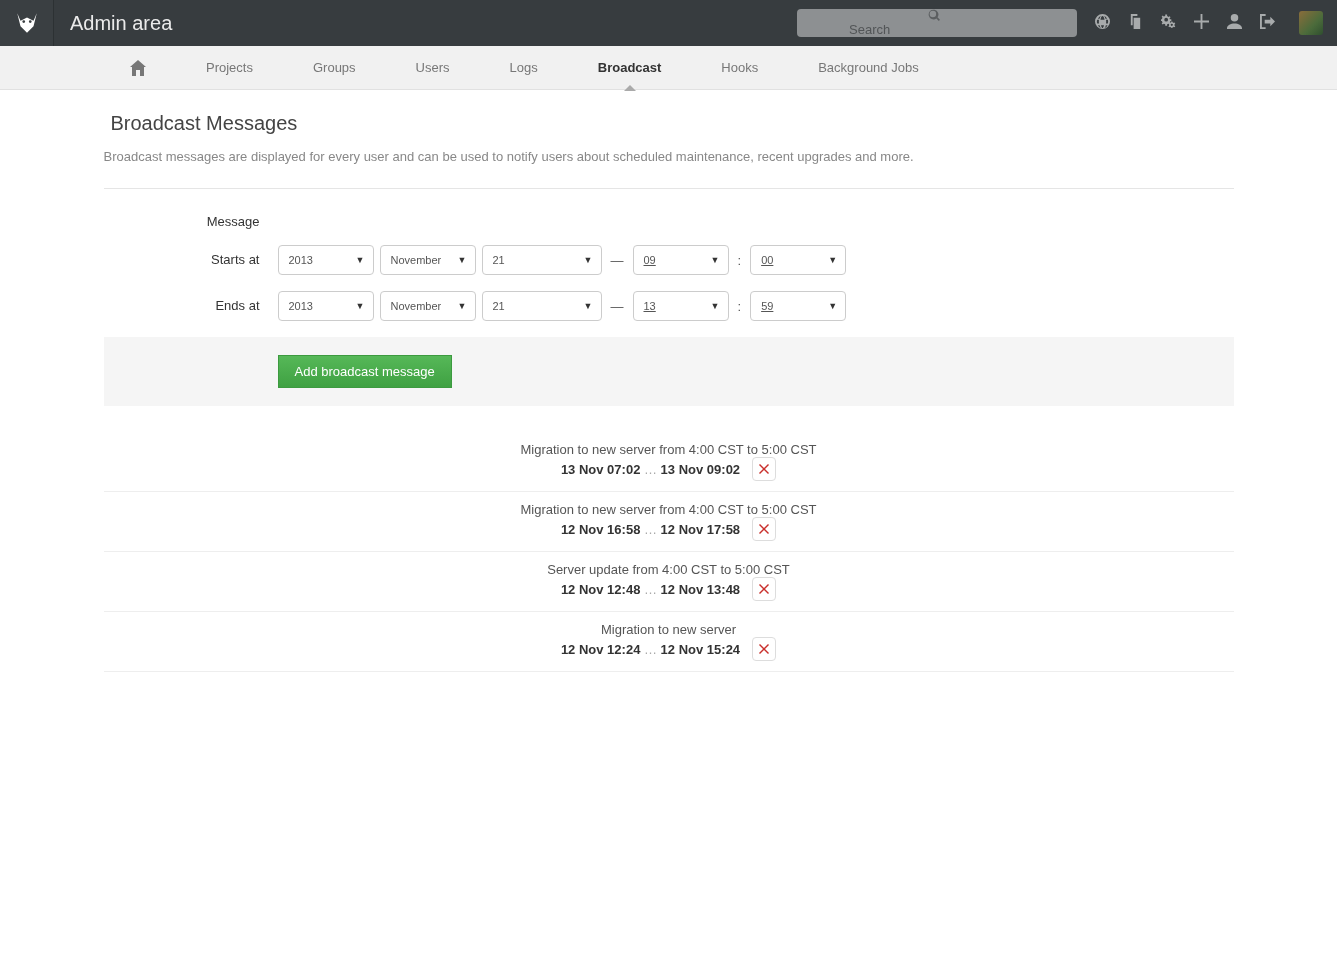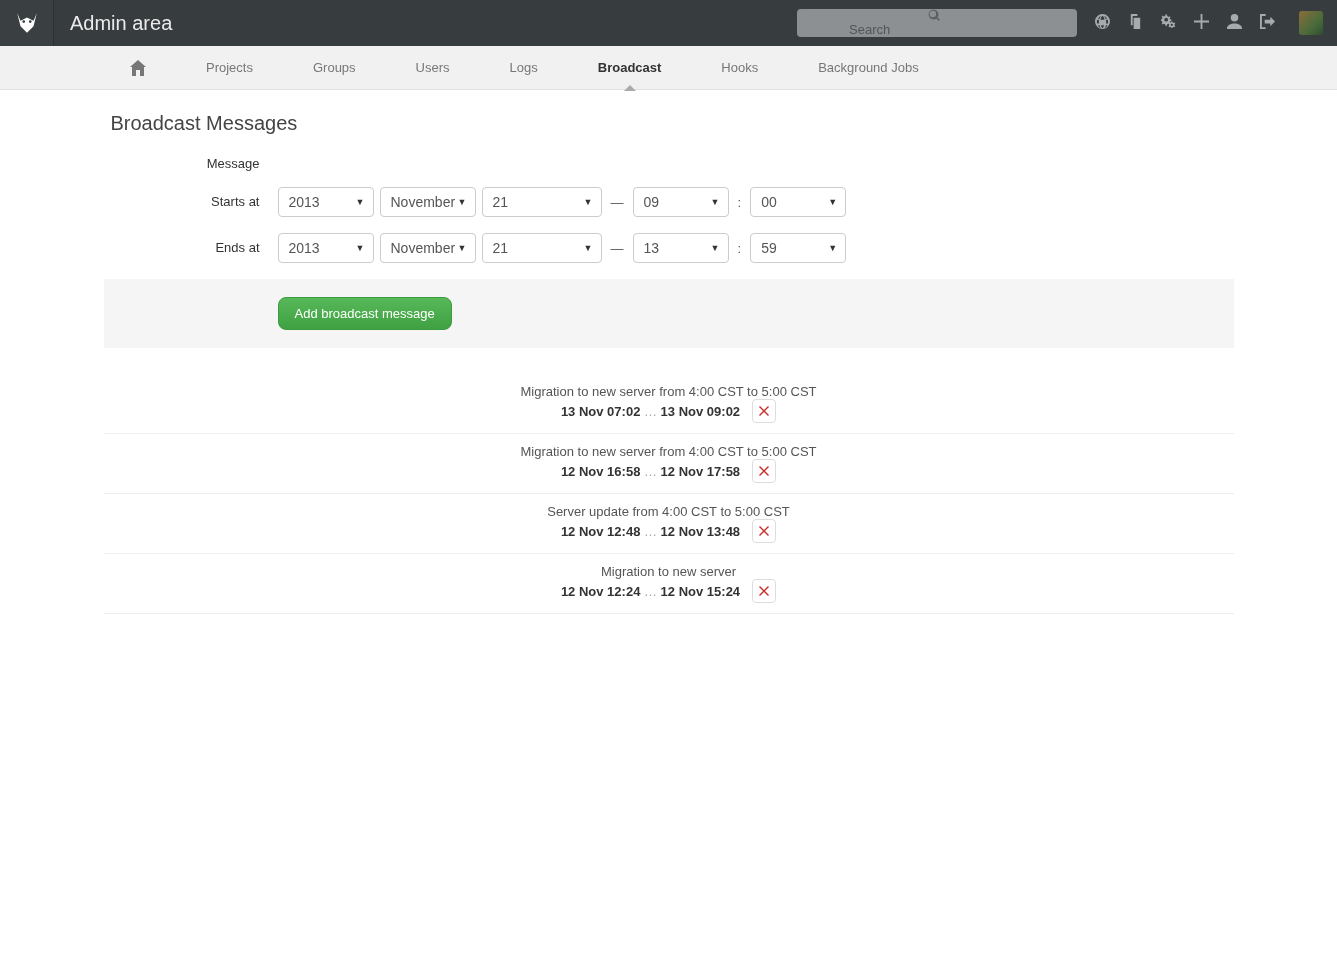--- a/index.html
+++ b/index.html
@@ -149,54 +149,54 @@
     color:#555;
     resize: both;
   }
   .select-row { display:flex; align-items:center; gap:6px; }
   .sel {
     height: 30px;
     border: 1px solid #ccc;
     border-radius: 4px;
     background:#fff;
     padding: 0 26px 0 10px;
-    font-size: 14px;
+    font-size: 11px;
     color:#555;
     position:relative;
     display:flex;
     align-items:center;
     cursor:pointer;
   }
   .sel::after {
     content:'▼';
     position:absolute;
     right:8px;
     top:50%;
     transform:translateY(-50%);
     font-size:9px;
     color:#333;
   }
   .sel.year  { width: 96px; }
   .sel.month { width: 96px; }
   .sel.day   { width: 120px; }
-  .sel.time  { width: 96px; }
+  .sel.time  { width: 96px; text-decoration: underline; }
   .dash { color:#555; padding:0 3px; }
   .colon { color:#555; padding:0 3px; }
 
   .actions-bar {
     background:#f5f5f5;
     padding: 18px 0 18px 174px;
     margin-top: 6px;
   }
   .btn-primary {
     background:#49a74c;
     background: linear-gradient(#56b858,#3fa142);
     color:#fff;
     border:1px solid #3c9a3f;
-    border-radius:8px;
+    border-radius:0;
     padding:8px 16px;
     font-size:13px;
     cursor:pointer;
   }
 
   
   .msg-list { margin-top: 26px; }
   .msg-item {
     display:flex;
     align-items:center;
@@ -273,20 +273,21 @@
   <div class="subnav-item">Groups</div>
   <div class="subnav-item">Users</div>
   <div class="subnav-item">Logs</div>
   <div class="subnav-item active">Broadcast</div>
   <div class="subnav-item">Hooks</div>
   <div class="subnav-item">Background Jobs</div>
 </div>
 
 <div class="page">
   <h2 class="page-title">Broadcast Messages</h2>
+  <p class="page-desc">Broadcast messages are displayed for every user and can be used to notify users about scheduled maintenance, recent upgrades and more.</p>
 
   <div class="form-row">
     <div class="form-label">Message</div>
   </div>
 
   <div class="form-row">
     <div class="form-label">Starts at</div>
     <div class="form-ctrl select-row">
       <div class="sel year">2013</div>
       <div class="sel month">November</div>

